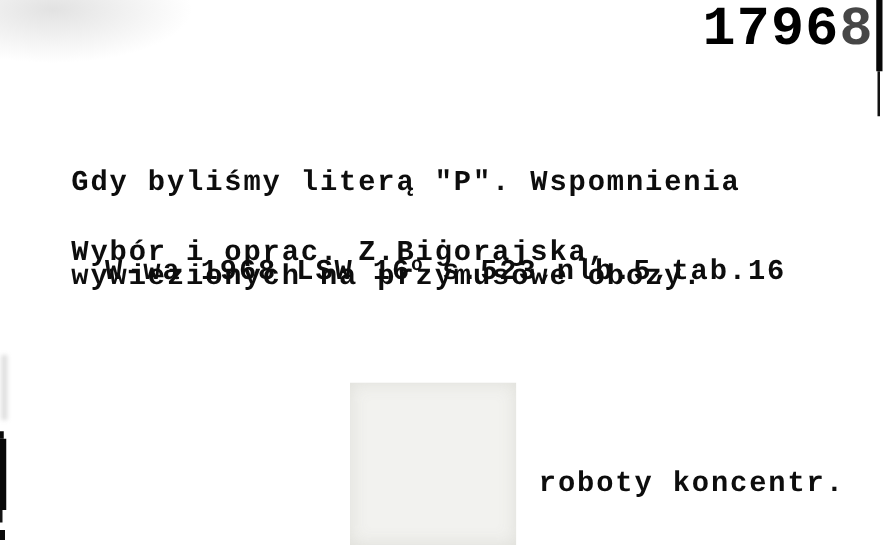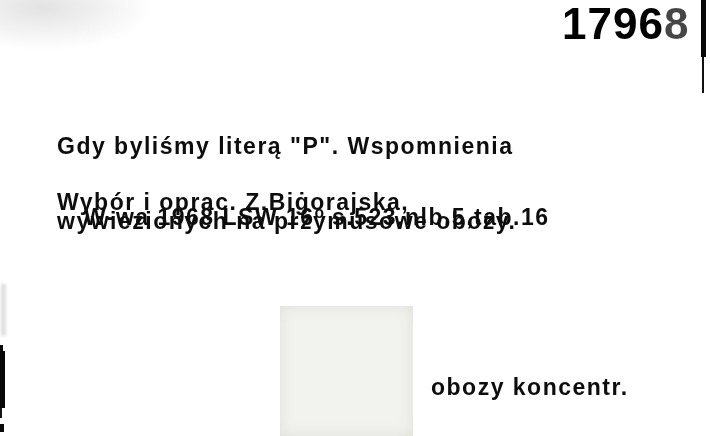--- a/index.html
+++ b/index.html
@@ -6,21 +6,21 @@
     margin: 0;
     padding: 0;
     background: #ffffff;
   }
   .scan-page {
     position: relative;
     width: 710px;
     height: 436px;
     background: #ffffff;
     overflow: hidden;
-    font-family: Liberation Sans, sans-serif;
+    font-family: Liberation Mono, monospace;
     color: #0d0d0d;
   }
   
   .tw {
     position: absolute;
     font-weight: bold;
     font-size: 23px;
     line-height: 25px;
     letter-spacing: 1.5px;
     white-space: pre;
@@ -98,17 +98,17 @@
     <div class="line">wywiezionych na przymusowe obozy.</div>
   </div>
 
   <div class="tw editors-block">
     <div class="line">Wybór i oprac. Z.Biġorajska,</div>
   </div>
 
   <div class="tw imprint-line"><span>W-wa 1968 LSW 16</span><span class="imprint-sup">o</span><span> s.523,nlb.5,tab.16</span></div>
 
   <div class="tw subject-block">
-    <div class="line">obozy koncentr.</div>
+    <div class="line">roboty koncentr.</div>
     
   </div>
 
 </div>
 
 </body></html>

